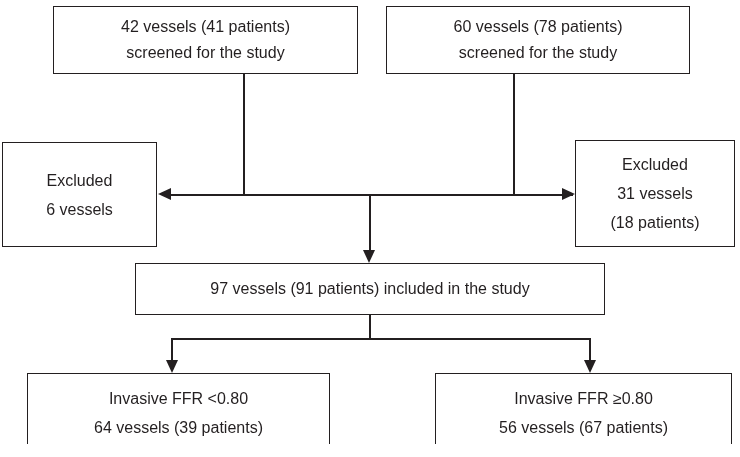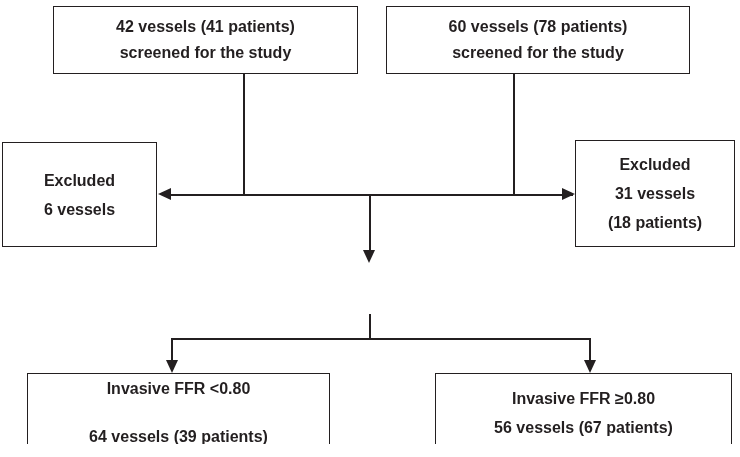--- a/index.html
+++ b/index.html
@@ -10,21 +10,20 @@
   }
   html,body{margin:0;padding:0;background:#ffffff;}
   .canvas{
     position:relative;
     width:740px;
     height:444px;
     background:var(--background);
     font-family:"Liberation Sans", sans-serif;
     color:var(--text);
     overflow:hidden;
-    font-weight:bold;
   }
   .box{
     position:absolute;
     box-sizing:border-box;
     border:1.6px solid var(--line);
     background:var(--box-background);
     display:flex;
     flex-direction:column;
     align-items:center;
     justify-content:center;
@@ -72,22 +71,25 @@
     <div class="tline">Excluded</div>
     <div class="tline">6 vessels</div>
   </div>
 
   <div class="box lh29" style="left:575px;top:140px;width:160px;height:107px;">
     <div class="tline">Excluded</div>
     <div class="tline">31 vessels</div>
     <div class="tline">(18 patients)</div>
   </div>
 
+  <div class="box" style="left:135px;top:263px;width:470px;height:52px;">
+    <div class="tline">97 vessels (91 patients) included in the study</div>
+  </div>
 
-  <div class="box lh29" style="left:27px;top:373px;width:303px;height:79px;justify-content:space-between;">
+  <div class="box lh29" style="left:27px;top:373px;width:303px;height:79px;">
     <div class="tline">Invasive FFR &lt;0.80</div>
     <div class="tline">64 vessels (39 patients)</div>
   </div>
 
   <div class="box lh29" style="left:435px;top:373px;width:297px;height:79px;">
     <div class="tline">Invasive FFR ≥0.80</div>
     <div class="tline">56 vessels (67 patients)</div>
   </div>
 
   <div class="vline" style="left:243px;top:73px;height:122px;"></div>

